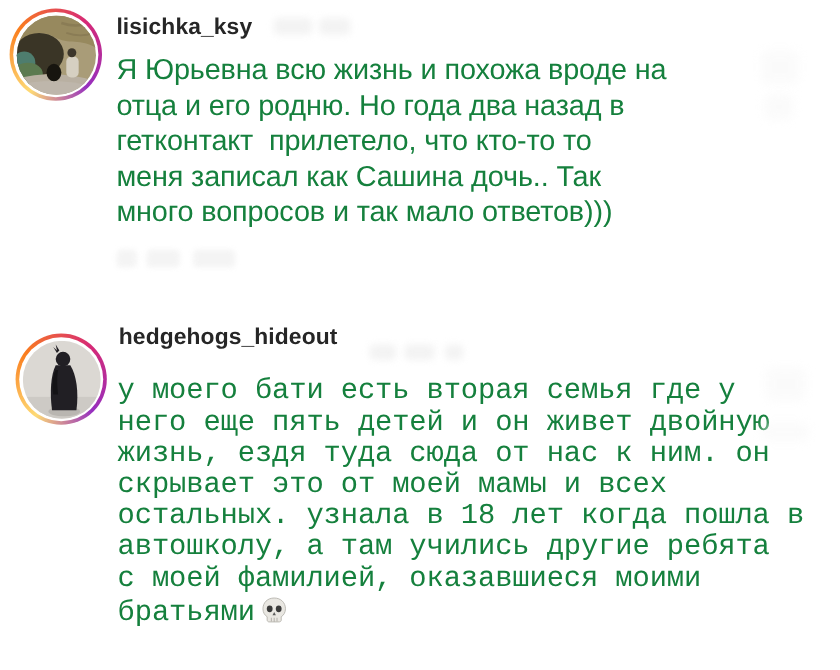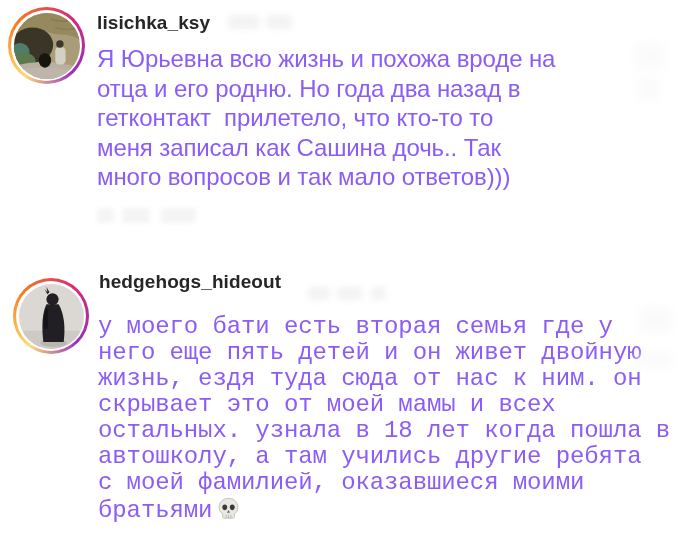--- a/index.html
+++ b/index.html
@@ -37,21 +37,21 @@
     font-weight:700;
     line-height:22px;
     color:#262626;
     letter-spacing:0.1px;
     cursor:pointer;
     white-space:nowrap;
   }
   .comment-text{
     position:absolute;
     font-size:24px;
-    color:#8b5cf6;
+    color:#15803d;
     white-space:pre-wrap;
     width:592px;
     letter-spacing:-0.1px;
   }
   .text-1{line-height:29.5px;}
   .text-2{line-height:26px;font-family:Liberation Mono, monospace;}
   .redact{
     position:absolute;
     background:#e9e9e9;
     border-radius:4px;

